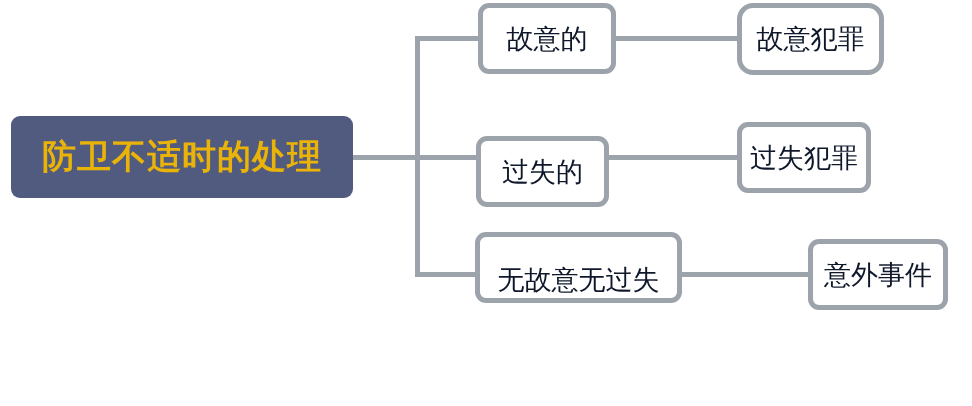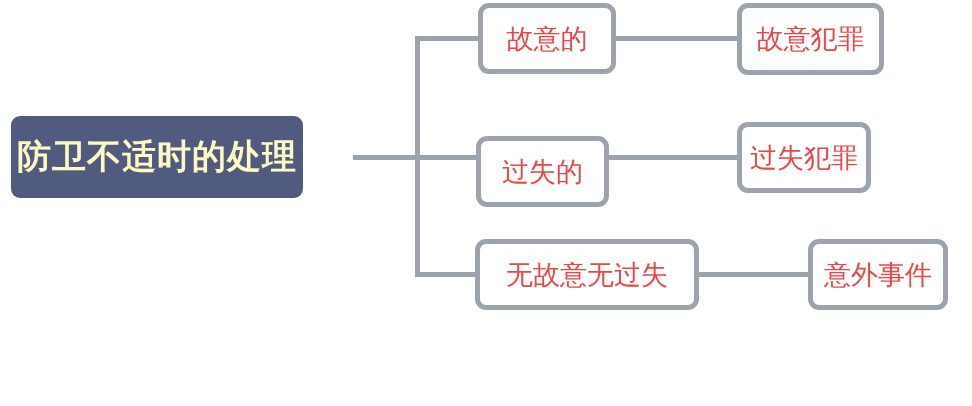--- a/index.html
+++ b/index.html
@@ -19,40 +19,40 @@
   .node {
     position: absolute;
     box-sizing: border-box;
     display: flex;
     align-items: center;
     justify-content: center;
     white-space: nowrap;
   }
   .root-node {
     left: 11px; top: 116px;
-    width: 292px; height: 82px;
+    width: 342px; height: 82px;
     background: #515A7F;
     border-radius: 9px;
-    color: #fef9c3;
+    color: #eab308;
     font-size: 34px;
     font-weight: bold;
     letter-spacing: 1px;
   }
   .branch-node {
     background: #ffffff;
     border: 5px solid #9CA3AB;
     border-radius: 11px;
-    color: #ef4444;
+    color: #0f172a;
     font-size: 27px;
   }
   .n1 { left: 478px; top: 3px;   width: 138px; height: 71px; }
-  .c1 { left: 737px; top: 3px;   width: 147px; height: 72px; }
+  .c1 { left: 737px; top: 3px;   width: 147px; height: 72px; border-radius: 16px; }
   .n2 { left: 476px; top: 122px; width: 133px; height: 71px; margin-top: 14px; }
   .c2 { left: 737px; top: 122px; width: 134px; height: 71px; }
-  .n3 { left: 475px; top: 239px; width: 224px; height: 71px; }
+  .n3 { left: 475px; top: 232px; width: 207px; height: 71px; align-items: flex-end; }
   .c3 { left: 808px; top: 239px; width: 140px; height: 71px; }
   
   .line {
     position: absolute;
     background: #9CA3AB;
   }
   .h { height: 5px; }
   .v { width: 5px; }
   .ln-root-mid { left: 353px; top: 155px; width: 123px; } 
   .ln-trunk    { left: 415px; top: 36px;  height: 241px; } 

